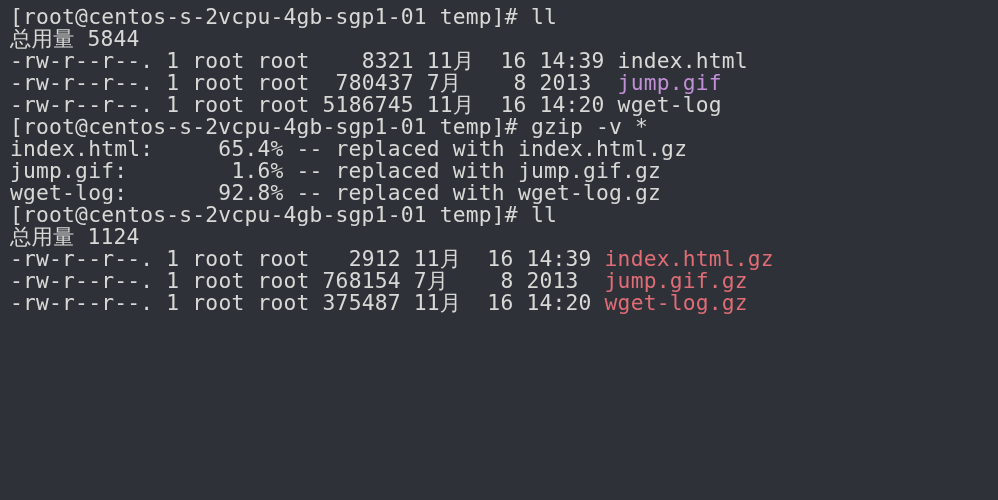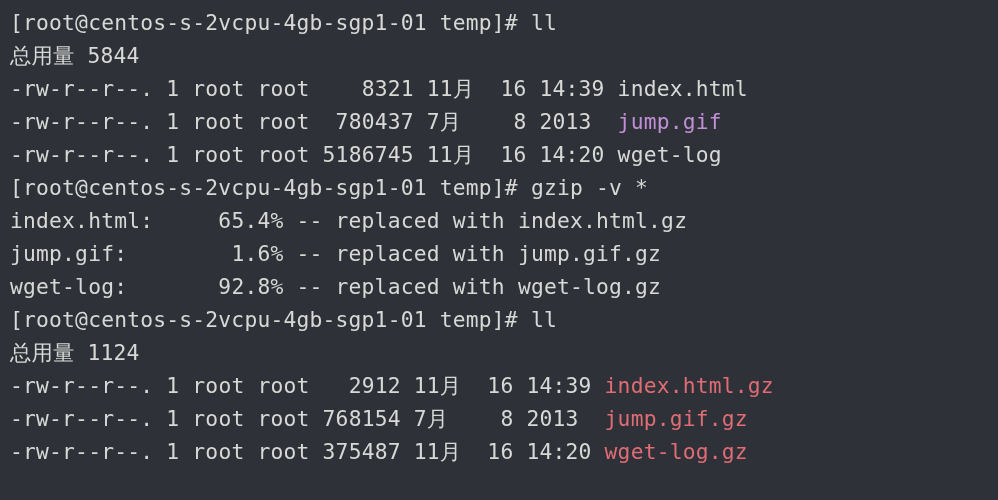--- a/index.html
+++ b/index.html
@@ -8,21 +8,21 @@
     width: 998px;
     height: 500px;
     background: #2e3238;
     overflow: hidden;
   }
   pre.terminal {
     margin: 0;
     padding: 6px 10px 10px 10px;
     font-family: "Menlo", "Consolas", "DejaVu Sans Mono", monospace;
     font-size: 21.3px;
-    line-height: 33px;
+    line-height: 22px;
     color: #d8d9d6;
     white-space: pre;
     letter-spacing: 0.2px;
   }
   .prompt   { color: #d8d9d6; }
   .cmd      { color: #d8d9d6; }
   .file-img { color: #c18fd6; }   
   .file-gz  { color: #e06c75; }   
   .listing  { color: #d8d9d6; }
 </style>

